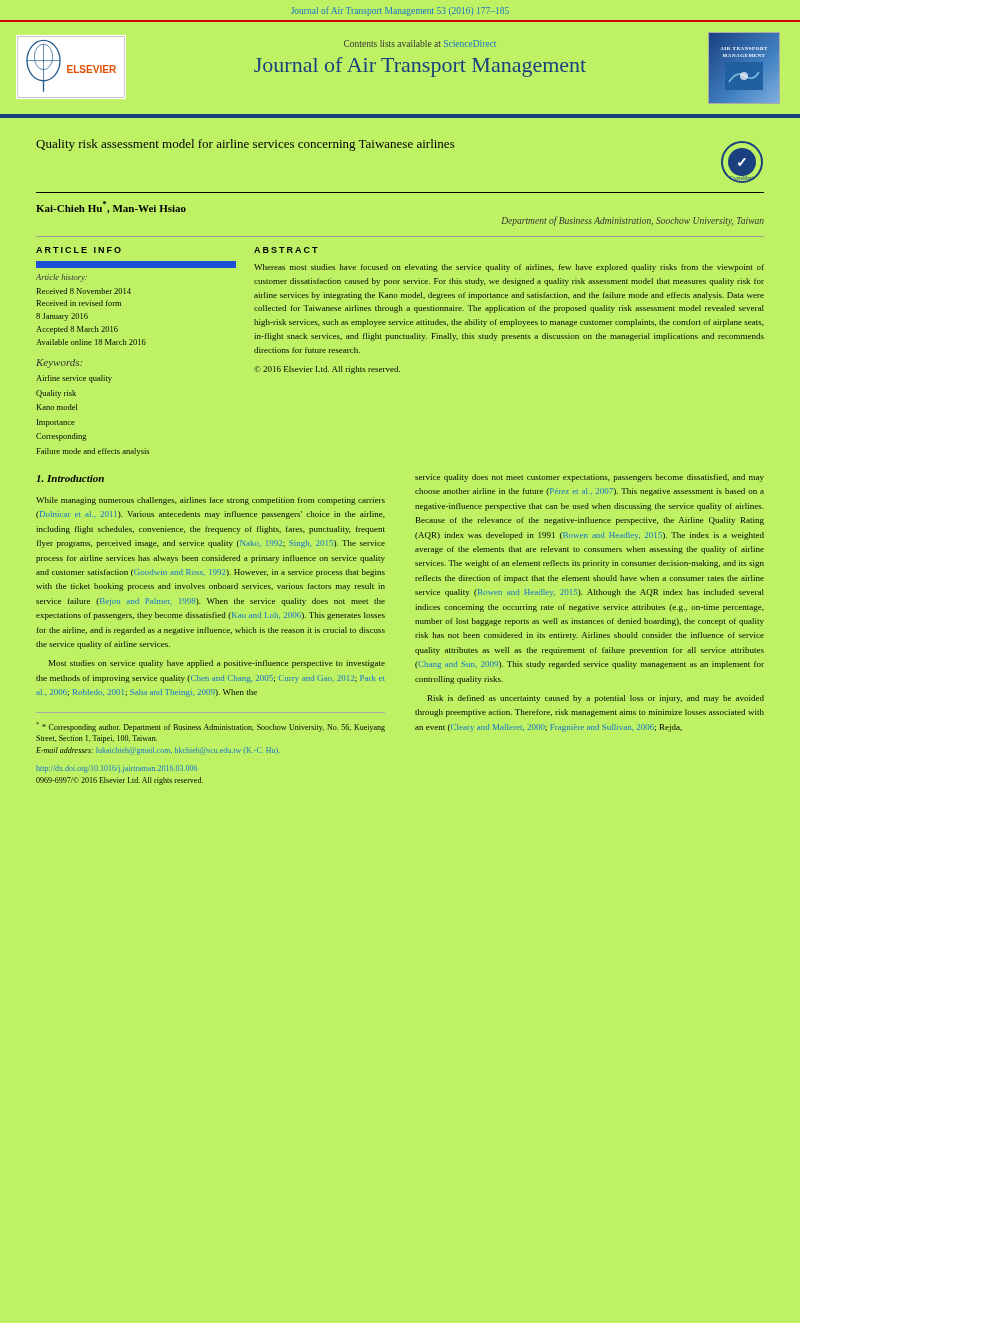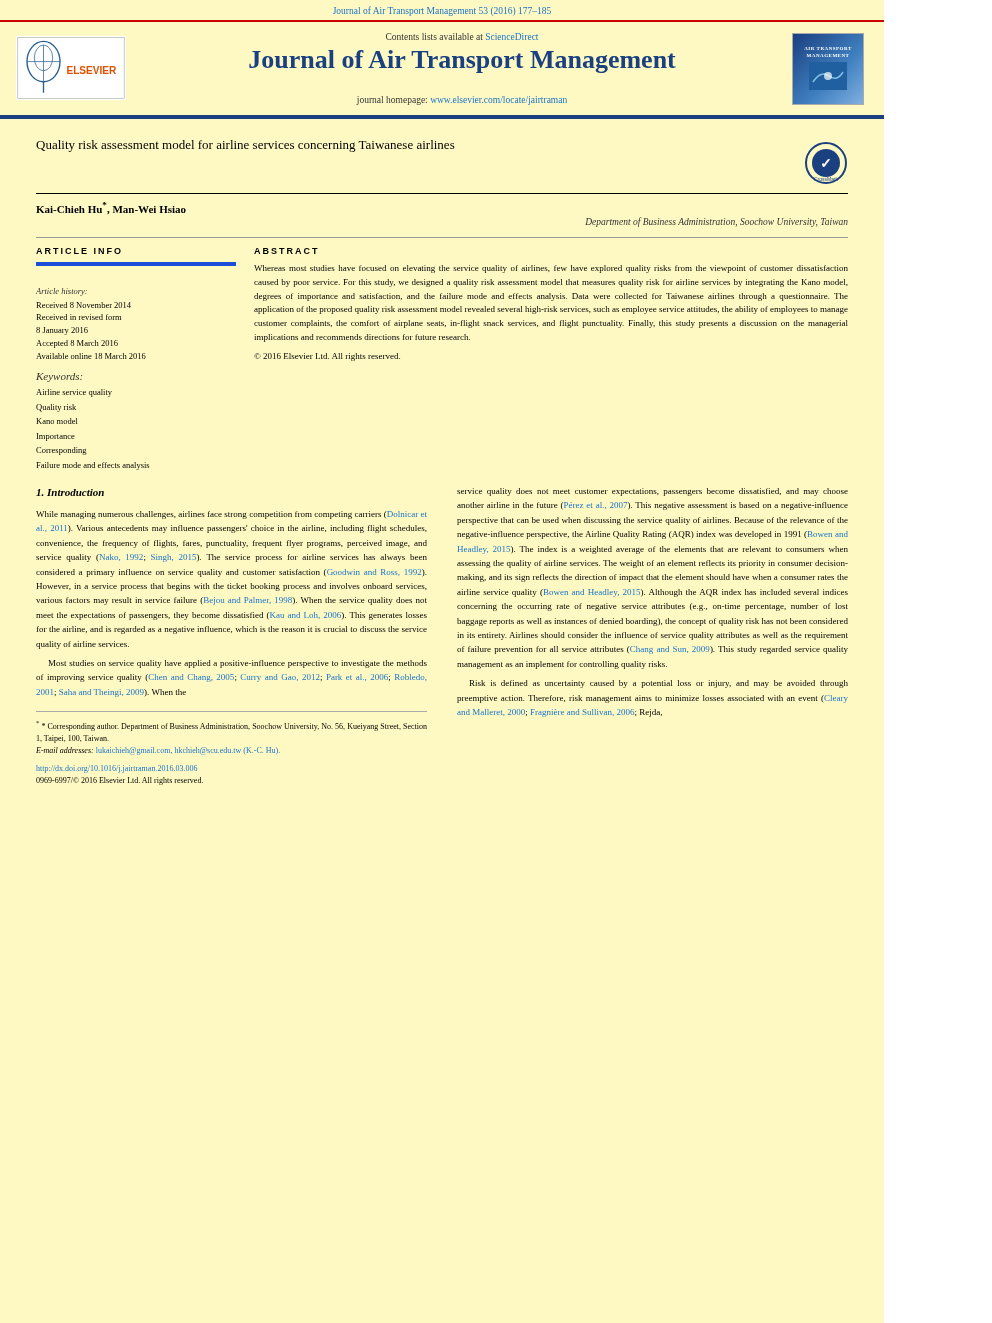--- a/index.html
+++ b/index.html
@@ -5,23 +5,23 @@
     * { margin: 0; padding: 0; box-sizing: border-box; }
     body {
       font-family: "Times New Roman", Times, serif;
       font-size: 10px;
       background: #fff;
       color: #000;
       width: 992px;
       min-height: 1323px;
     }
     .page {
-      width: 884px;
+      width: 800px;
       min-height: 1323px;
-      background: #fef9c3;
+      background: #bef264;
       padding: 0;
     }
     
     .journal-ref-bar {
       text-align: center;
       padding: 6px 0 4px 0;
       font-size: 9.5px;
       color: #1a73c8;
       border-bottom: 2px solid #c00;
     }
@@ -44,22 +44,22 @@
     .header-center .contents-line {
       font-size: 9.5px;
       color: #333;
       margin-bottom: 3px;
     }
     .header-center .contents-line a {
       color: #1a73c8;
       text-decoration: none;
     }
     .header-center .journal-title {
-      font-size: 26px;
-      font-weight: bold;
+      font-size: 22px;
+      font-weight: normal;
       color: #1a4080;
       font-family: "Times New Roman", Times, serif;
       margin-bottom: 20px;
     }
     .header-center .homepage-line {
       font-size: 9.5px;
       color: #333;
     }
     .header-center .homepage-line a {
       color: #1a73c8;
@@ -151,22 +151,22 @@
     .section-heading {
       font-size: 9px;
       letter-spacing: 2px;
       font-family: Arial, sans-serif;
       color: #000;
       font-weight: bold;
       margin-bottom: 6px;
       text-transform: uppercase;
     }
     .article-info-block {
-      border-top: 4px solid #1d4ed8;
-      padding-top: 20px;
+      border-top: 7px solid #1d4ed8;
+      padding-top: 4px;
       margin-bottom: 8px;
     }
     .article-info-label {
       font-size: 8.5px;
       font-style: italic;
       color: #333;
       margin-bottom: 3px;
     }
     .article-info-text {
       font-size: 8.5px;
@@ -292,24 +292,20 @@
         <text x="55" y="42" font-family="Arial" font-size="11" font-weight="bold" fill="#e05000">ELSEVIER</text>
       </svg>
     </div>
 
     <div class="header-center">
       <div class="contents-line">
         <span>Contents lists available at</span>
         <a href="#" style="color:#1a73c8;">ScienceDirect</a>
       </div>
       <div class="journal-title">Journal of Air Transport Management</div>
-      <div class="homepage-line">
-        <span>journal homepage:</span>
-        <a href="#" style="color:#1a73c8;">www.elsevier.com/locate/jairtraman</a>
-      </div>
     </div>
 
     <div class="header-right-logo">
       <div class="journal-cover-img">
         <div style="font-size:5px;font-weight:bold;letter-spacing:0.5px;margin-bottom:2px;">AIR TRANSPORT</div>
         <div style="font-size:5px;font-weight:bold;letter-spacing:0.5px;">MANAGEMENT</div>
         <div style="margin-top:4px;">
           <svg width="38" height="28" viewBox="0 0 38 28">
             <rect width="38" height="28" fill="#2060a0"></rect>
             <path d="M4,20 Q12,8 20,14 Q28,20 34,10" fill="none" stroke="#80c0e0" stroke-width="1.5"></path>

